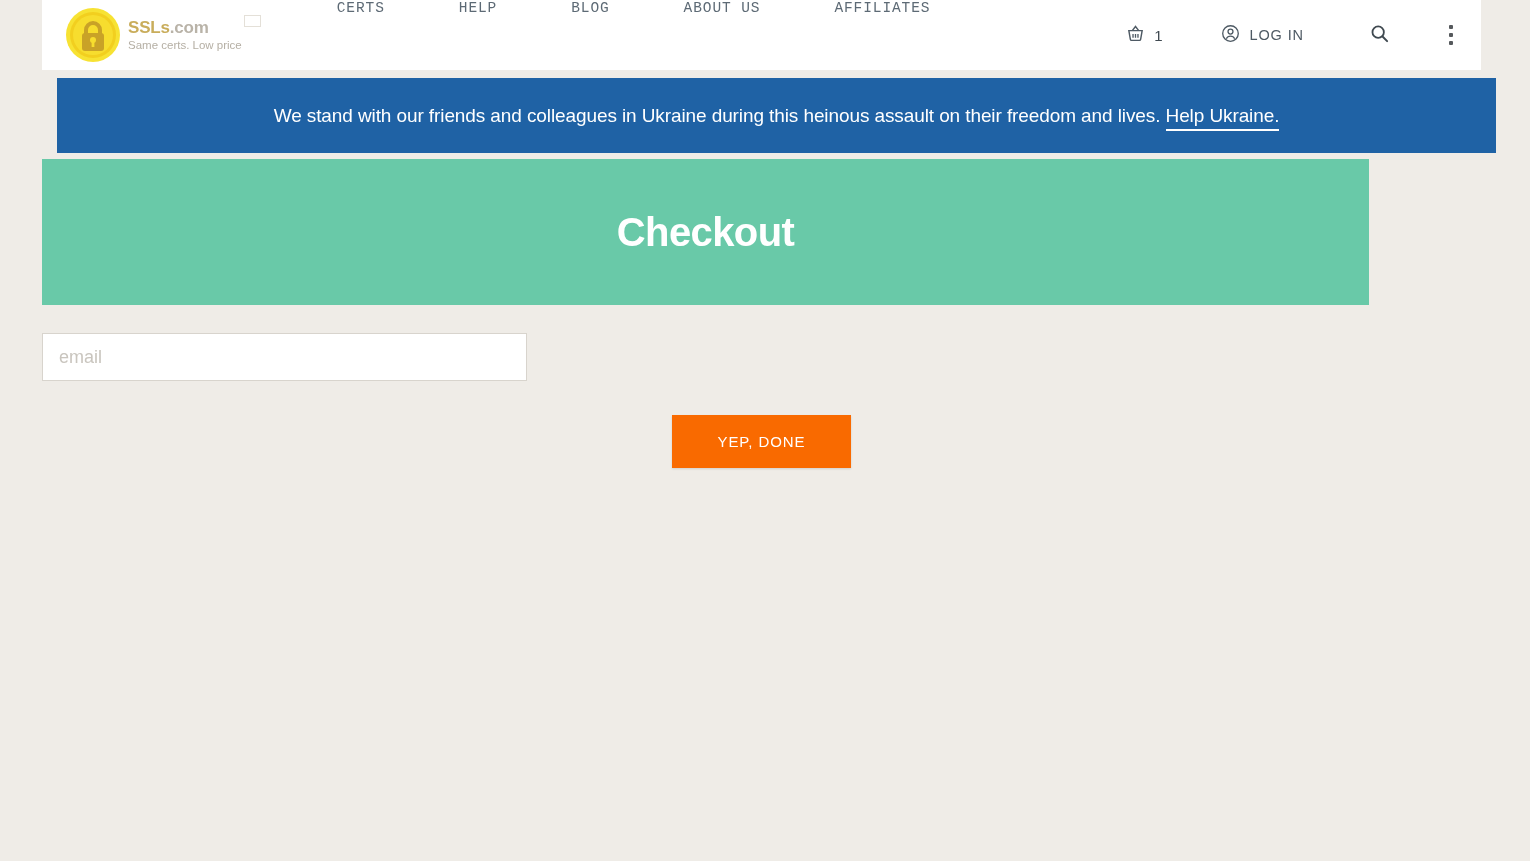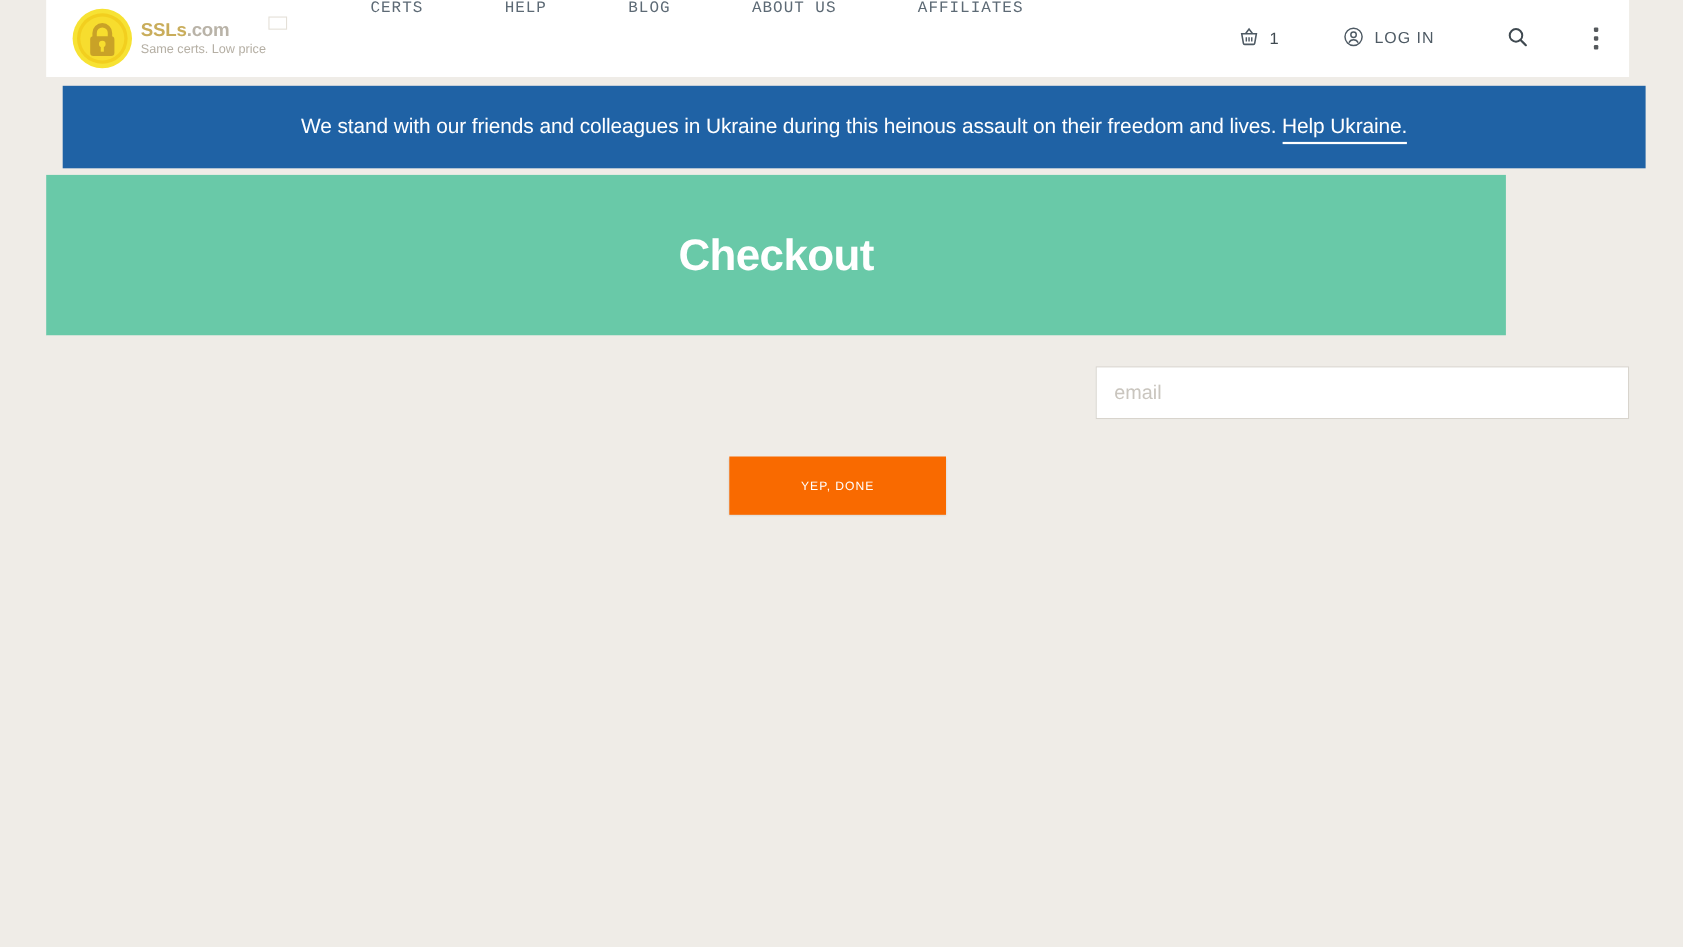--- a/index.html
+++ b/index.html
@@ -191,47 +191,47 @@
   .prompt {
     margin-top: 47px;
     text-align: center;
     font-size: 20px;
     color: #8d8d8d;
     letter-spacing: -0.1px;
   }
   .email-wrap {
     margin-top: 28px;
     display: flex;
-    justify-content: flex-end;
+    justify-content: flex-start;
   }
   .email-input {
     width: 485px;
     height: 48px;
     background: #ffffff;
     border: 1px solid #d8d4cd;
     font-family: "Liberation Sans", sans-serif;
     font-size: 18px;
     color: #555;
     padding: 0 16px;
     outline: none;
   }
   .email-input::placeholder { color: #c9c5be; }
   .btn-wrap {
     margin-top: 34px;
     display: flex;
     justify-content: center;
   }
   .done-btn {
-    width: 197px;
+    width: 179px;
     height: 53px;
     background: #f96a00;
     border: none;
     color: #ffffff;
     font-family: "Liberation Sans", sans-serif;
-    font-size: 11px;
+    font-size: 15px;
     letter-spacing: 0.9px;
     cursor: pointer;
     box-shadow: 0 1px 2px rgba(0,0,0,0.12);
   }
 </style>
 </head>
 <body>
 
 <div class="page">
 

